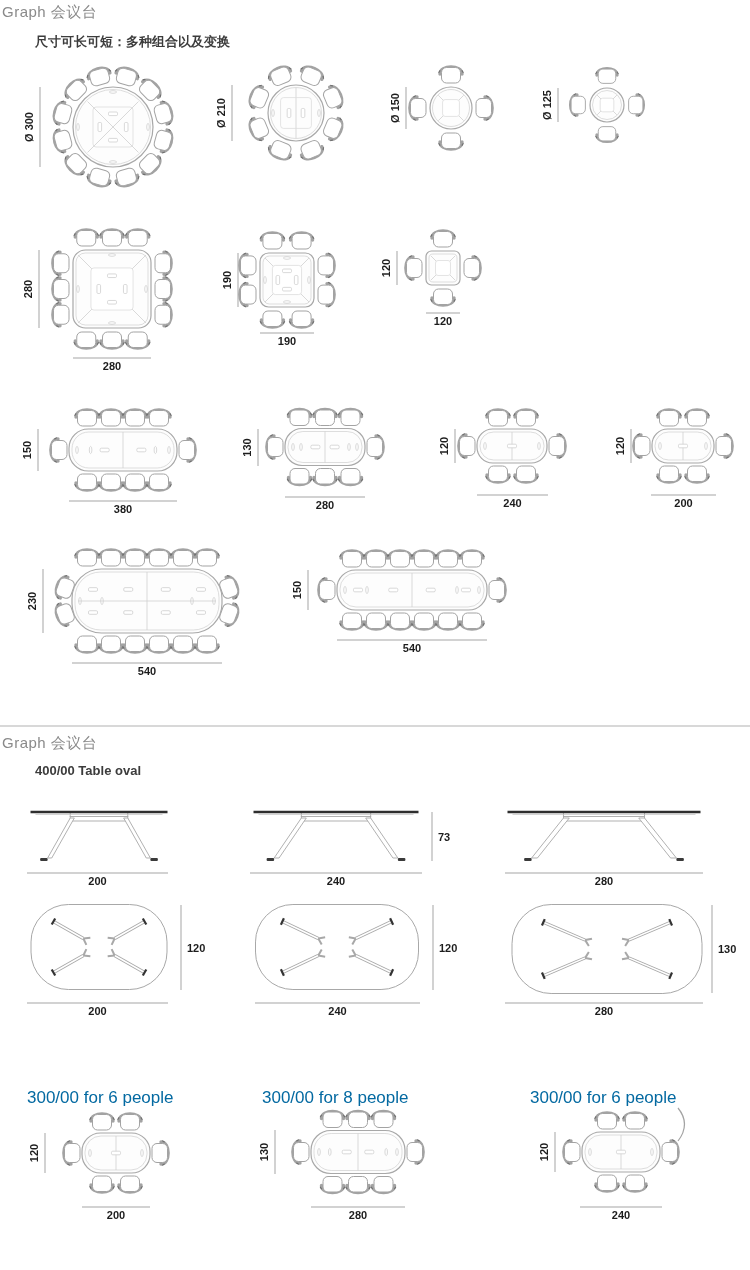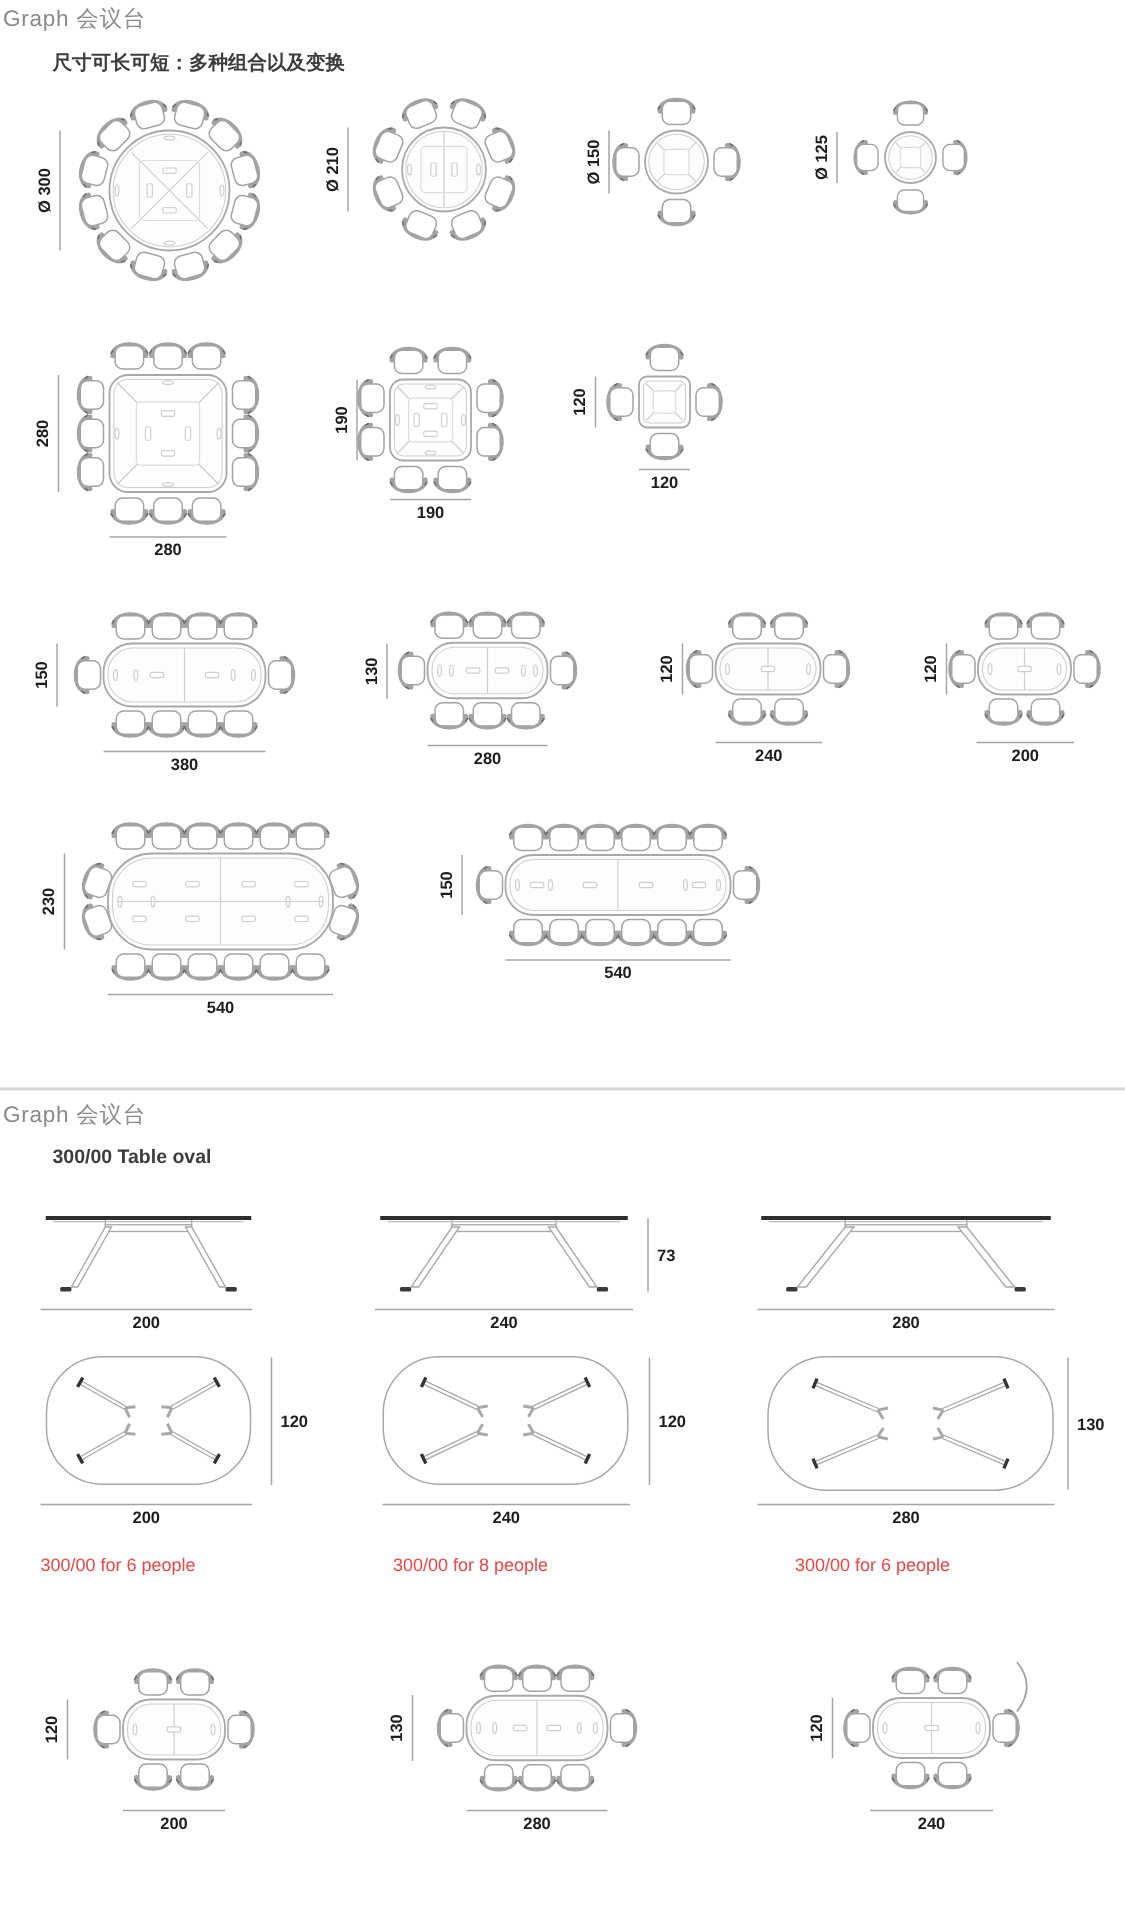--- a/index.html
+++ b/index.html
@@ -3,34 +3,34 @@
 <meta charset="utf-8">
 <style>
   html,body{margin:0;padding:0;background:#fff;}
   #page{position:relative;width:750px;height:1270px;background:#fff;overflow:hidden;
         font-family:"Liberation Sans",sans-serif;}
   .sec-title{position:absolute;left:2px;font-size:15px;color:#8a8a8a;letter-spacing:.5px;}
   .t1{top:3px}.t2{top:734px}
   .sub{position:absolute;left:35px;font-size:13px;font-weight:bold;color:#3c3c3c;text-align:center;}
   .s1{top:33px}.s2{top:763px}
   .divider{position:absolute;left:0;top:725px;width:750px;height:2px;background:#d8d8d8;}
-  .lbl{position:absolute;top:1036px;font-size:12px;color:#ef4444;}
+  .lbl{position:absolute;top:1088px;font-size:17px;color:#0369a1;}
   .l0{left:27px}.l1{left:262px}.l2{left:530px}
   #canvas{position:absolute;left:0;top:0;}
   .dim{font-size:11px;font-weight:bold;fill:#1d1d1d;font-family:"Liberation Sans",sans-serif;}
 </style>
 </head>
 <body>
 
 <div id="page">
   <div class="sec-title t1">Graph 会议台</div>
   <div class="sub s1">尺寸可长可短：多种组合以及变换</div>
   <div class="divider"></div>
   <div class="sec-title t2">Graph 会议台</div>
-  <div class="sub s2">300/00 Table oval</div>
+  <div class="sub s2">400/00 Table oval</div>
   <div class="lbl l0">300/00 for 6 people</div>
   <div class="lbl l1">300/00 for 8 people</div>
   <div class="lbl l2">300/00 for 6 people</div>
   <svg id="canvas" width="750" height="1270" viewBox="0 0 750 1270">
       <g>
         <g transform="translate(126.45859034533107,76.77185703296846) rotate(15) scale(1)">
           <path d="M -11 -1 C -11 -10.5 11 -10.5 11 -1" fill="none" stroke="#a3a3a3" stroke-width="3.4" stroke-linecap="round"></path>
           <path d="M -12.4 -2.2 l 1.6 -2.4 M 12.4 -2.2 l -1.6 -2.4" stroke="#6f6f6f" stroke-width="1.1" fill="none"></path>
           <rect x="-9.5" y="-7.5" width="19" height="15.5" rx="5" fill="#fff" stroke="#a3a3a3" stroke-width="1"></rect>
         </g>

